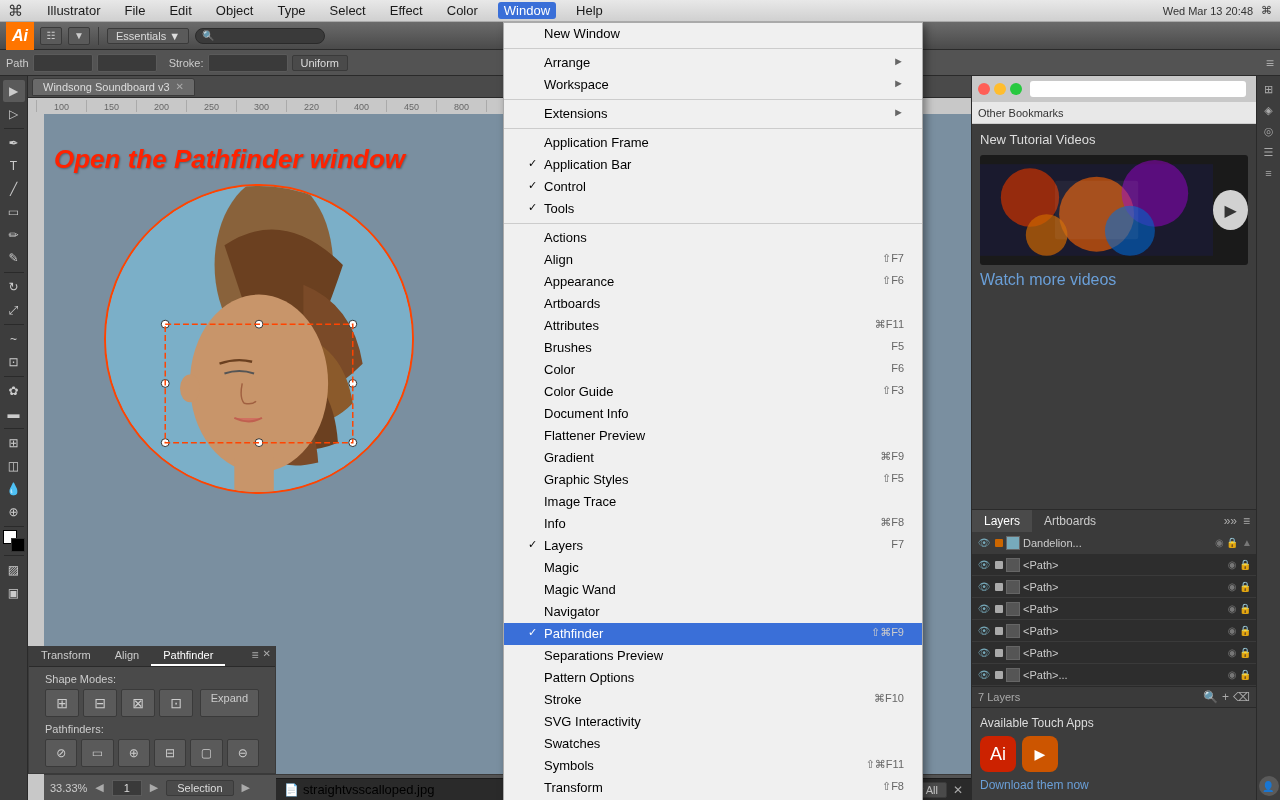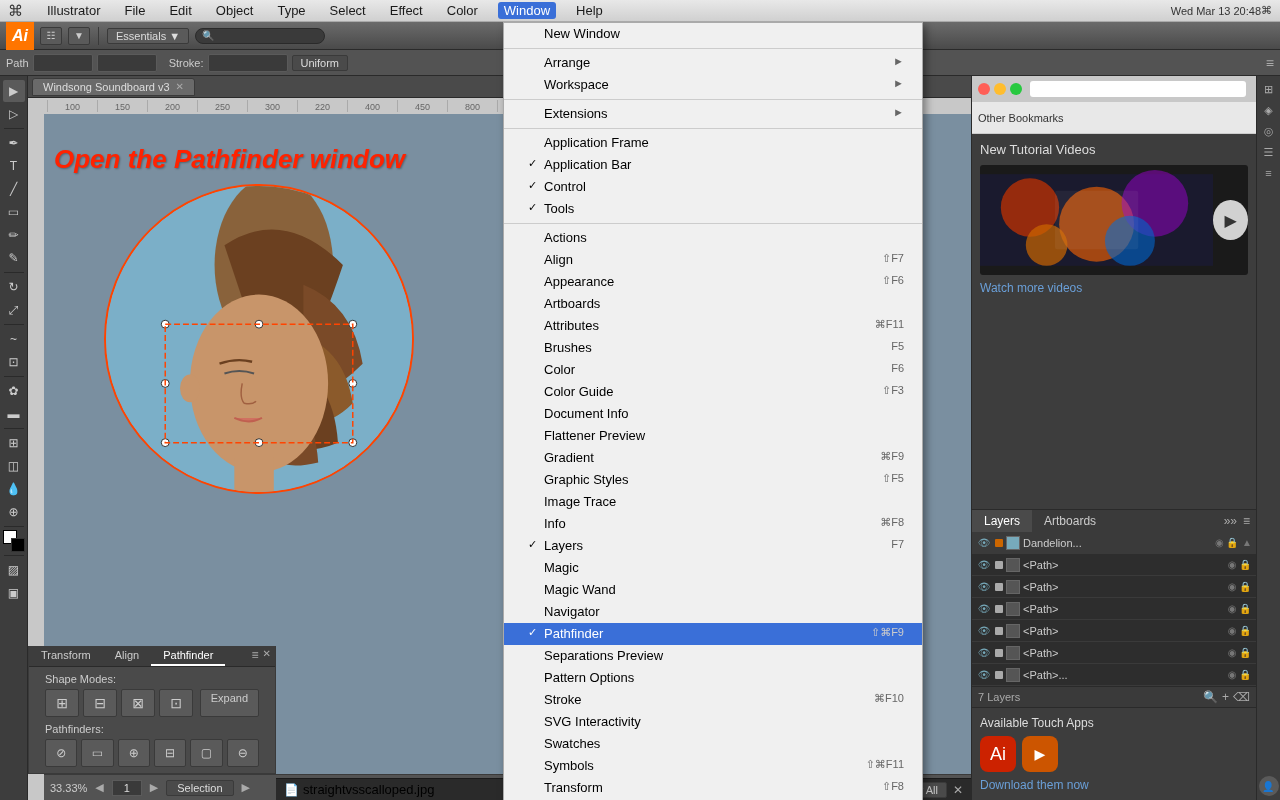--- a/index.html
+++ b/index.html
@@ -7,21 +7,21 @@
 
     
     .mac-menubar {
       width: 100%; height: 22px; background: linear-gradient(to bottom, #e8e8e8, #d0d0d0);
       display: flex; align-items: center; padding: 0 8px; gap: 16px;
       border-bottom: 1px solid #aaa; position: relative; z-index: 1000;
     }
     .mac-menubar .apple-icon { font-size: 15px; color: #333; margin-right: 4px; }
     .mac-menubar .menu-item { font-size: 13px; color: #1a1a1a; font-weight: 500; cursor: default; padding: 0 4px; }
     .mac-menubar .menu-item.active { background: #3a6fd8; color: white; border-radius: 3px; padding: 1px 6px; }
-    .mac-menubar .right-items { margin-left: auto; display: flex; align-items: center; gap: 0; font-size: 11px; color: #333; }
+    .mac-menubar .right-items { margin-left: auto; display: flex; align-items: center; gap: 8px; font-size: 11px; color: #333; }
 
     
     .app-toolbar {
       width: 100%; height: 28px; background: linear-gradient(to bottom, #6b6b6b, #4a4a4a);
       display: flex; align-items: center; padding: 0 6px; gap: 6px; border-bottom: 1px solid #2a2a2a;
     }
     .ai-logo { width: 28px; height: 28px; background: #ff7500; display: flex; align-items: center; justify-content: center; color: white; font-weight: bold; font-size: 16px; font-style: italic; }
     .toolbar-icon { width: 22px; height: 18px; background: #5a5a5a; border: 1px solid #3a3a3a; border-radius: 2px; display: flex; align-items: center; justify-content: center; color: #ccc; font-size: 10px; }
     .toolbar-separator { width: 1px; height: 18px; background: #3a3a3a; margin: 0 2px; }
     .workspace-btn { background: #5a5a5a; border: 1px solid #3a3a3a; border-radius: 2px; padding: 1px 8px; color: #ddd; font-size: 11px; display: flex; align-items: center; gap: 3px; }
@@ -60,21 +60,21 @@
     
     .canvas-area {
       flex: 1; background: #888; position: relative; overflow: hidden;
     }
     .canvas-tab-bar {
       height: 22px; background: #4a4a4a; display: flex; align-items: center; padding: 0 4px;
       border-bottom: 1px solid #2a2a2a;
     }
     .canvas-tab { background: #6a6a6a; border: 1px solid #3a3a3a; border-radius: 3px 3px 0 0; padding: 2px 10px; color: #ddd; font-size: 11px; display: flex; align-items: center; gap: 6px; }
     .tab-close { color: #aaa; font-size: 10px; }
-    .canvas-ruler-h { height: 16px; background: #c8c8c8; display: flex; align-items: center; padding-left: 19px; }
+    .canvas-ruler-h { height: 16px; background: #c8c8c8; display: flex; align-items: center; padding-left: 8px; }
     .ruler-marks { display: flex; gap: 0; flex: 1; font-size: 9px; color: #666; }
     .ruler-mark { width: 50px; text-align: center; border-left: 1px solid #aaa; padding-top: 2px; }
     .canvas-body { display: flex; }
     .canvas-ruler-v { width: 16px; background: #c8c8c8; }
     .canvas-content {
       flex: 1; background: #888; position: relative; overflow: hidden;
       height: calc(800px - 76px - 22px - 16px);
     }
     .tutorial-overlay {
       position: absolute; top: 0; left: 0; right: 0; bottom: 0;
@@ -144,26 +144,26 @@
       display: flex; flex-direction: column;
     }
     .browser-bar {
       height: 26px; background: #c8c8c8; display: flex; align-items: center; padding: 0 6px; gap: 4px;
     }
     .browser-btn { width: 12px; height: 12px; border-radius: 50%; }
     .browser-btn.red { background: #ff5f57; }
     .browser-btn.yellow { background: #ffbd2e; }
     .browser-btn.green { background: #28c940; }
     .browser-url { flex: 1; background: white; border-radius: 3px; height: 16px; padding: 0 6px; font-size: 10px; color: #666; display: flex; align-items: center; margin: 0 4px; }
-    .bookmarks-bar { height: 32px; background: #e8e8e8; display: flex; align-items: center; padding: 0 6px; font-size: 11px; color: #333; border-bottom: 1px solid #ccc; }
+    .bookmarks-bar { height: 22px; background: #e8e8e8; display: flex; align-items: center; padding: 0 6px; font-size: 11px; color: #333; border-bottom: 1px solid #ccc; }
     .tutorial-video-section { padding: 8px; flex: 1; overflow: hidden; }
     .tutorial-title { color: #ddd; font-size: 13px; font-weight: 500; margin-bottom: 8px; }
     .video-thumb { width: 100%; height: 110px; background: #1a1a1a; border-radius: 3px; position: relative; display: flex; align-items: center; justify-content: center; overflow: hidden; }
     .video-play-btn { width: 40px; height: 40px; background: rgba(255,255,255,0.8); border-radius: 50%; display: flex; align-items: center; justify-content: center; font-size: 16px; color: #333; }
-    .watch-more { color: #6a9fd8; font-size: 12px; margin-top: 6px; cursor: pointer; }
+    .watch-more { color: #6a9fd8; font-size: 16px; margin-top: 6px; cursor: pointer; }
 
     
     .layers-panel { border-top: 1px solid #2a2a2a; }
     .layers-tab-row { display: flex; background: #3a3a3a; align-items: center; }
     .layers-tab { padding: 4px 12px; font-size: 12px; color: #ccc; cursor: pointer; }
     .layers-tab.active { color: #fff; background: #4a4a4a; }
     .layers-tab-icons { margin-left: auto; display: flex; gap: 6px; padding-right: 6px; }
     .layers-tab-icon { color: #aaa; font-size: 12px; cursor: pointer; }
     .layers-list { background: #2d2d2d; }
     .layer-row { display: flex; align-items: center; padding: 2px 4px; border-bottom: 1px solid #3a3a3a; height: 22px; }

